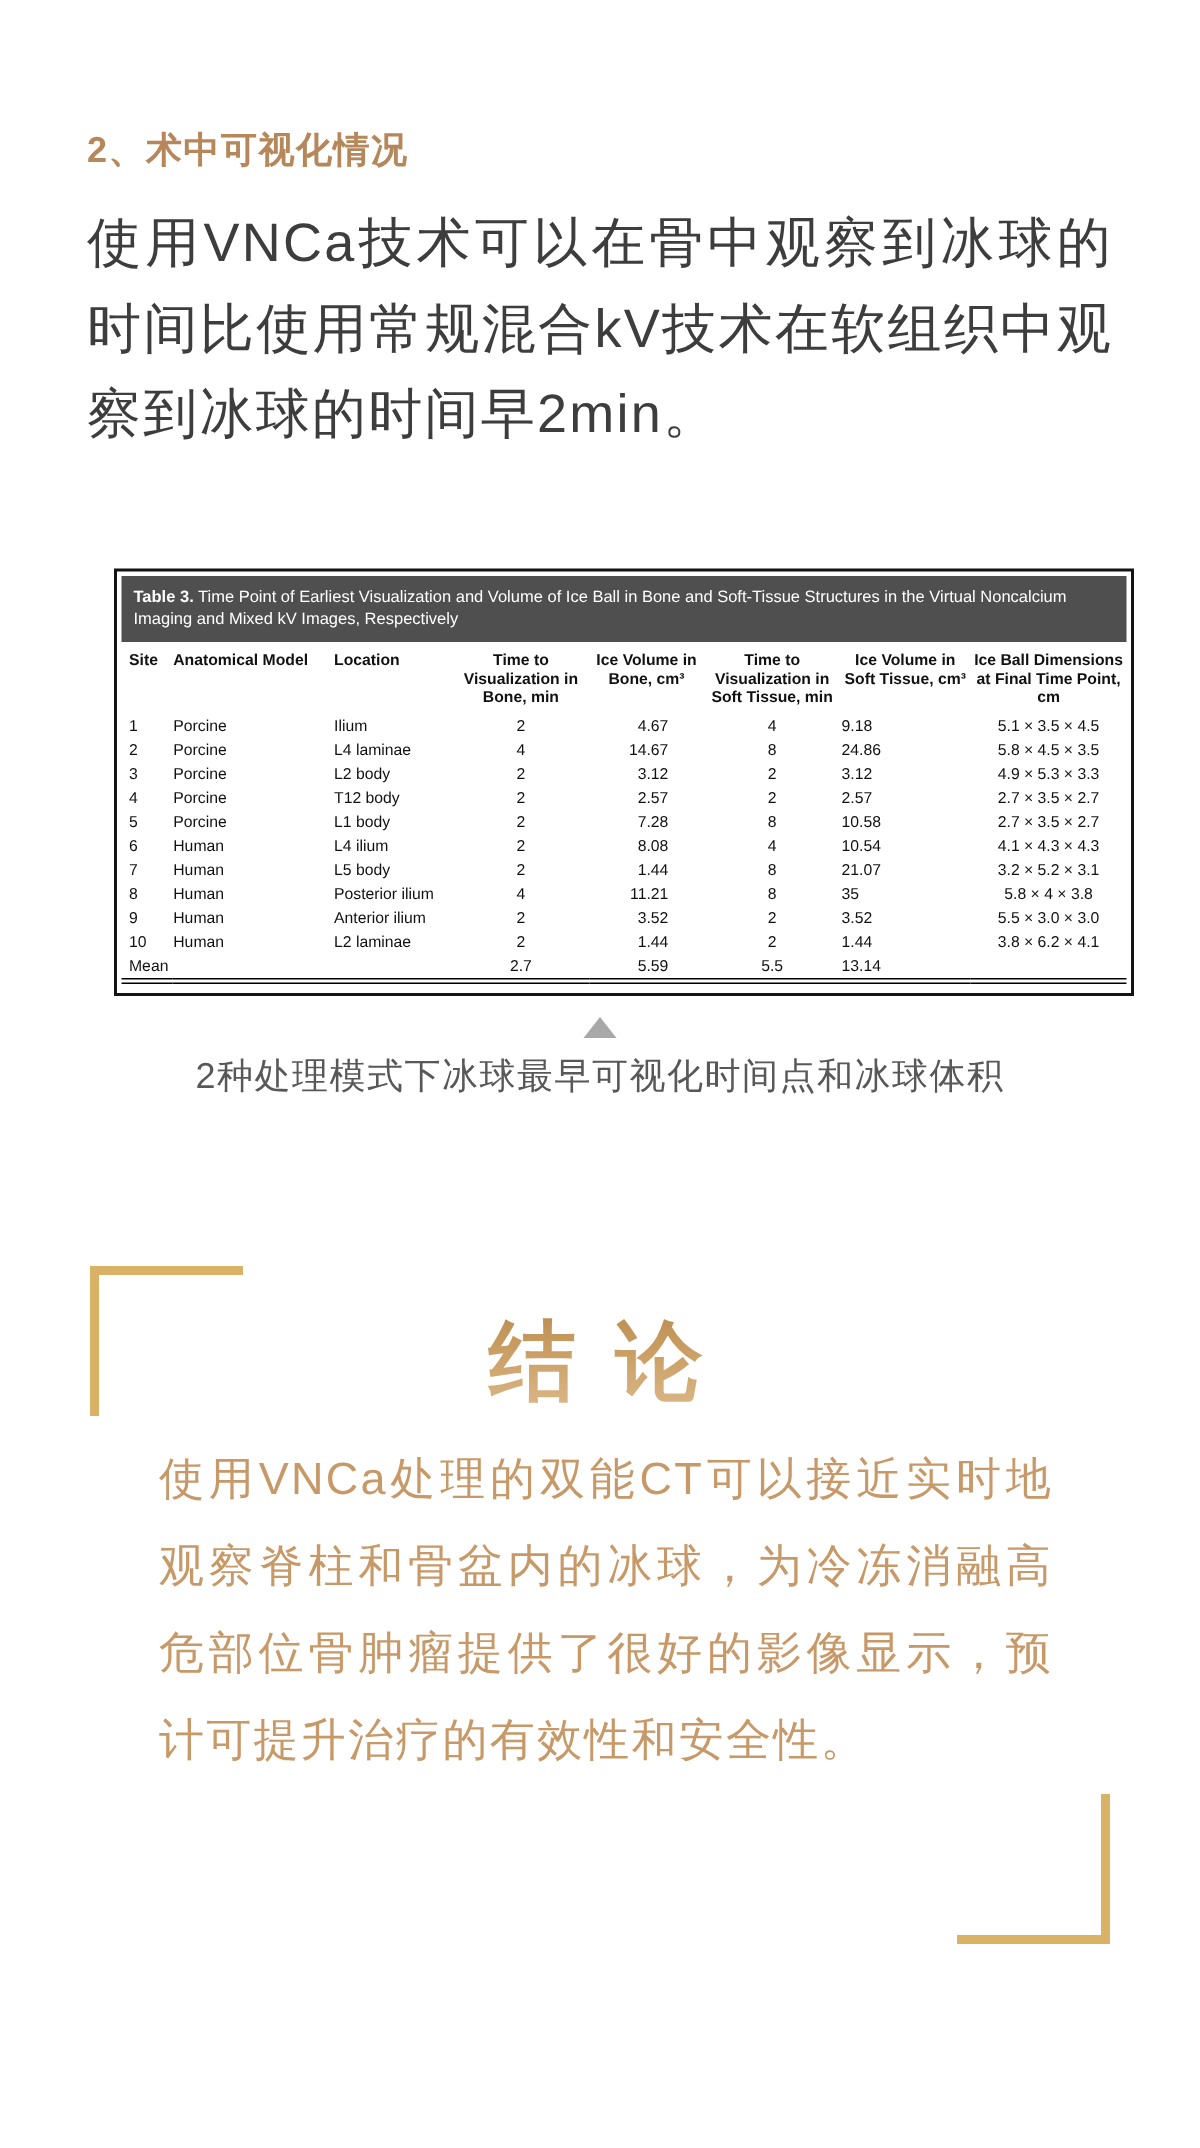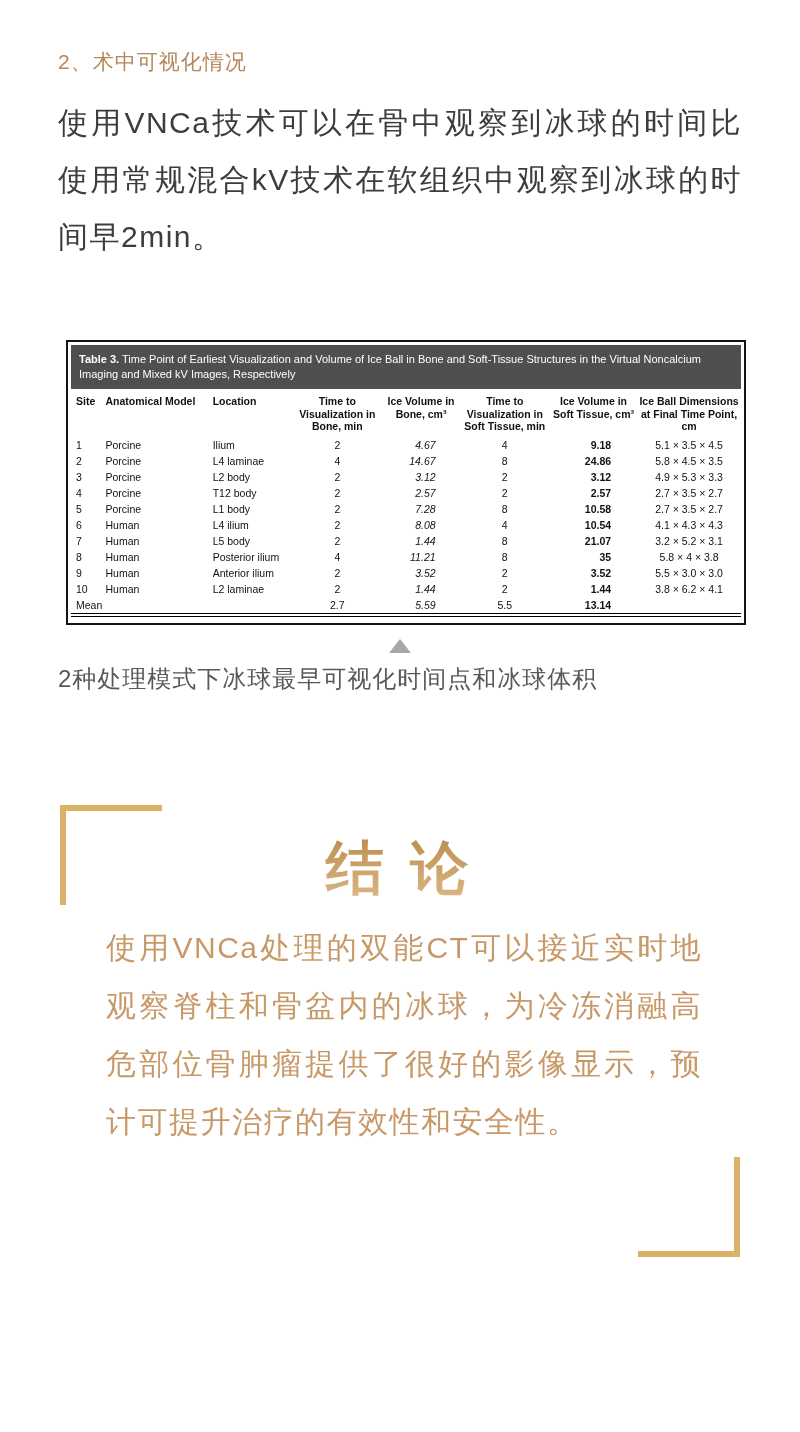--- a/index.html
+++ b/index.html
@@ -13,35 +13,35 @@
   }
   *{box-sizing:border-box;margin:0;padding:0;}
   html,body{background:#ffffff;}
   body{
     width:800px;height:1432px;overflow:hidden;
     font-family:"Liberation Sans","DejaVu Sans",sans-serif;
   }
   .content{padding:0 58px;}
 
   .section-heading{
-    padding-top:44px;
-    font-size:21px;font-weight:normal;line-height:36px;
+    padding-top:83px;
+    font-size:24px;font-weight:bold;line-height:36px;
     color:var(--gold-heading);
     letter-spacing:1px;
   }
   .intro{
     margin-top:14px;
-    font-size:30px;line-height:57px;letter-spacing:1.5px;
+    font-size:36px;line-height:57px;letter-spacing:1.5px;
     color:var(--body-text);
     text-align:justify;
   }
 
   
   .table-figure{
-    margin-top:75px;margin-left:8px;
+    margin-top:75px;margin-left:18px;
     width:680px;
     border:2px solid #141414;
     background:#fff;
     padding:3px 3px 6px 3px;
   }
   .table-title-bar{
     background:var(--tablebar-bg);
     color:#fff;
     font-size:11px;line-height:15px;
     padding:7px 8px;
@@ -63,34 +63,34 @@
   table.sci-table td{
     font-size:10.5px;line-height:12px;
     color:#111;
     padding:2px 1px;
     vertical-align:top;
   }
   
   table.sci-table th:nth-child(-n+3), table.sci-table td:nth-child(-n+3){text-align:left;}
   table.sci-table td:first-child, table.sci-table th:first-child{padding-left:5px;}
   table.sci-table th:nth-child(n+4), table.sci-table td:nth-child(n+4){text-align:center;}
-  table.sci-table td:nth-child(5){text-align:right;padding-right:24px;font-style:italic;}
-  table.sci-table td:nth-child(7){text-align:right;padding-right:26px;font-weight:bold;}
+  table.sci-table td:nth-child(5){text-align:right;padding-right:24px;}
+  table.sci-table td:nth-child(7){text-align:left;padding-right:26px;}
   col.c1{width:5%;}col.c2{width:16%;}col.c3{width:12%;}col.c4{width:13.5%;}
   col.c5{width:11.5%;}col.c6{width:13.5%;}col.c7{width:13%;}col.c8{width:15.5%;}
 
   .triangle-up{
     width:0;height:0;margin:14px auto 0 auto;
     border-left:11px solid transparent;
     border-right:11px solid transparent;
     border-bottom:14px solid var(--triangle-gray);
   }
   .figure-caption{
     margin-top:10px;
-    text-align:left;
+    text-align:center;
     font-size:24px;line-height:32px;
     color:var(--caption-gray);
     letter-spacing:1px;
   }
 
   
   .conclusion-section{
     position:relative;
     margin-top:110px;
     height:452px;

